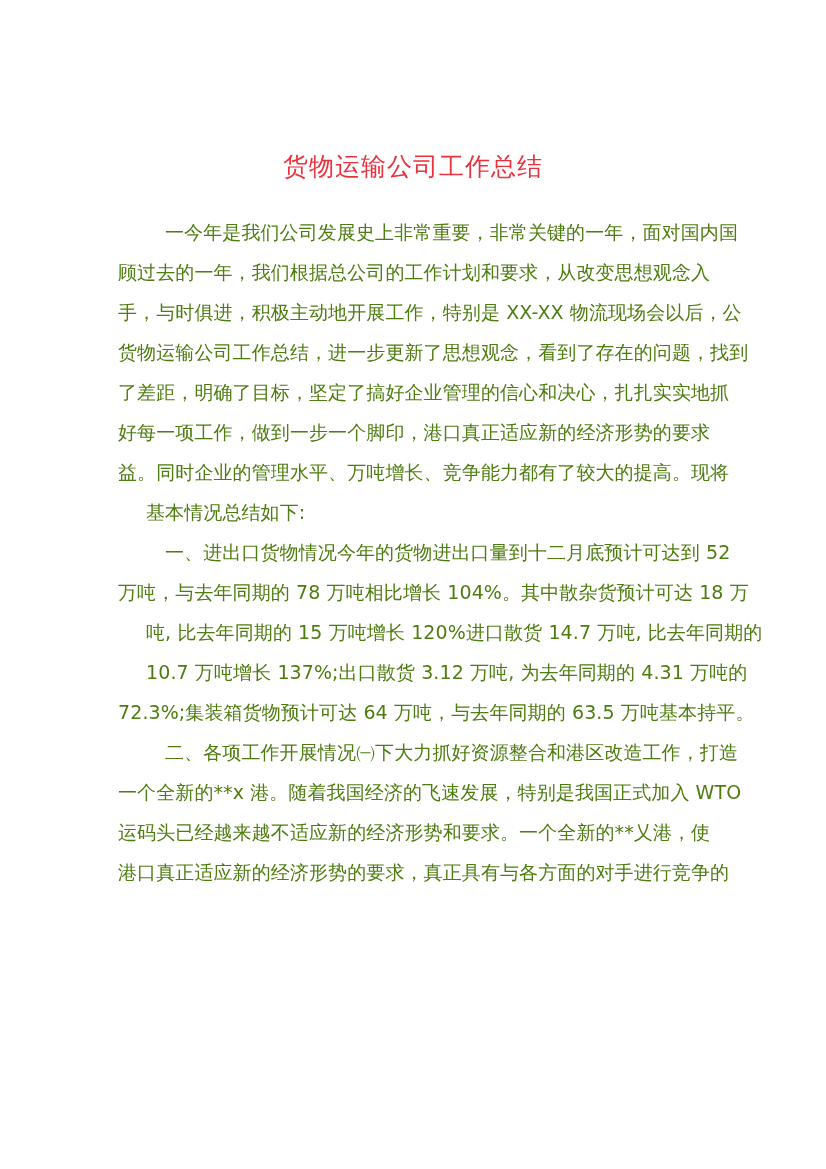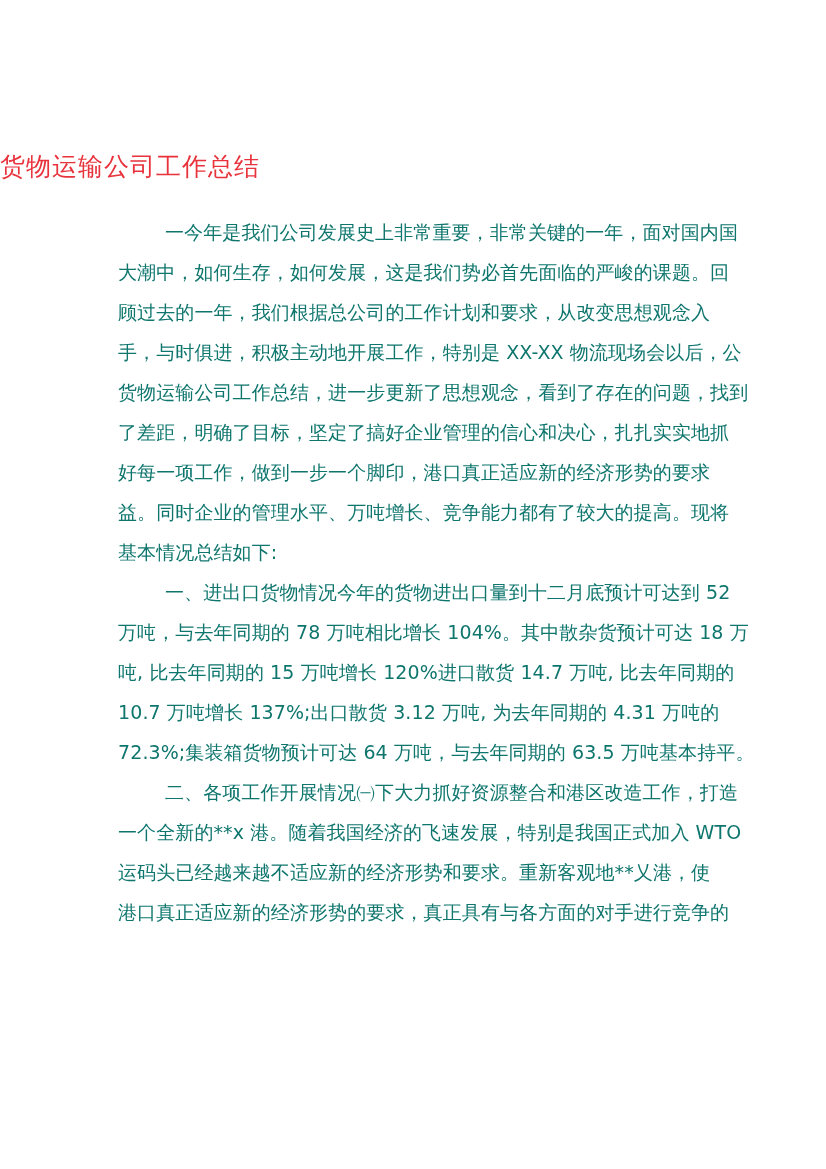--- a/index.html
+++ b/index.html
@@ -19,80 +19,80 @@
       top: 0;
       width: 826px;
       height: 1169px;
       background: #ffffff;
     }
     .title {
       position: absolute;
       left: 0;
       top: 149px;
       width: 826px;
-      text-align: left;
+      text-align: center;
       color: #e8323c;
       font-family: "DejaVu Serif", "Liberation Serif", serif;
       font-size: 25px;
       line-height: 36px;
       letter-spacing: 1px;
       margin: 0;
       font-weight: normal;
     }
     .body-text {
       position: absolute;
       left: 118px;
       top: 212px;
       width: 592px;
-      color: #0f766e;
+      color: #4d7c0f;
       font-family: "DejaVu Sans", "Liberation Sans", sans-serif;
       font-size: 19px;
       line-height: 40px;
     }
     .line {
       display: block;
       white-space: nowrap;
       text-align-last: justify;
       text-align: justify;
       letter-spacing: 0.1px;
     }
     .line.last {
       text-align-last: left;
+      margin-left: 28px;
     }
     .line.indent {
       padding-left: 47px;
     }
   </style>
 </head>
 <body>
 
 <div class="page">
   <h1 class="title">货物运输公司工作总结</h1>
 
   <div class="body-text">
     <div class="para-block">
       <span class="line indent">一今年是我们公司发展史上非常重要，非常关键的一年，面对国内国</span>
-      <span class="line">大潮中，如何生存，如何发展，这是我们势必首先面临的严峻的课题。回</span>
       <span class="line">顾过去的一年，我们根据总公司的工作计划和要求，从改变思想观念入</span>
       <span class="line">手，与时俱进，积极主动地开展工作，特别是 XX-XX 物流现场会以后，公</span>
       <span class="line">货物运输公司工作总结，进一步更新了思想观念，看到了存在的问题，找到</span>
       <span class="line">了差距，明确了目标，坚定了搞好企业管理的信心和决心，扎扎实实地抓</span>
       <span class="line">好每一项工作，做到一步一个脚印，港口真正适应新的经济形势的要求</span>
       <span class="line">益。同时企业的管理水平、万吨增长、竞争能力都有了较大的提高。现将</span>
       <span class="line last">基本情况总结如下:</span>
     </div>
 
     <div class="para-block">
       <span class="line indent">一、进出口货物情况今年的货物进出口量到十二月底预计可达到 52</span>
       <span class="line">万吨，与去年同期的 78 万吨相比增长 104%。其中散杂货预计可达 18 万</span>
       <span class="line last">吨, 比去年同期的 15 万吨增长 120%进口散货 14.7 万吨, 比去年同期的</span>
       <span class="line last">10.7 万吨增长 137%;出口散货 3.12 万吨, 为去年同期的 4.31 万吨的</span>
       <span class="line">72.3%;集装箱货物预计可达 64 万吨，与去年同期的 63.5 万吨基本持平。</span>
     </div>
 
     <div class="para-block">
       <span class="line indent">二、各项工作开展情况㈠下大力抓好资源整合和港区改造工作，打造</span>
       <span class="line">一个全新的**x 港。随着我国经济的飞速发展，特别是我国正式加入 WTO</span>
-      <span class="line">运码头已经越来越不适应新的经济形势和要求。重新客观地**乂港，使</span>
+      <span class="line">运码头已经越来越不适应新的经济形势和要求。一个全新的**乂港，使</span>
       <span class="line">港口真正适应新的经济形势的要求，真正具有与各方面的对手进行竞争的</span>
     </div>
   </div>
 </div>
 
 </body></html>

